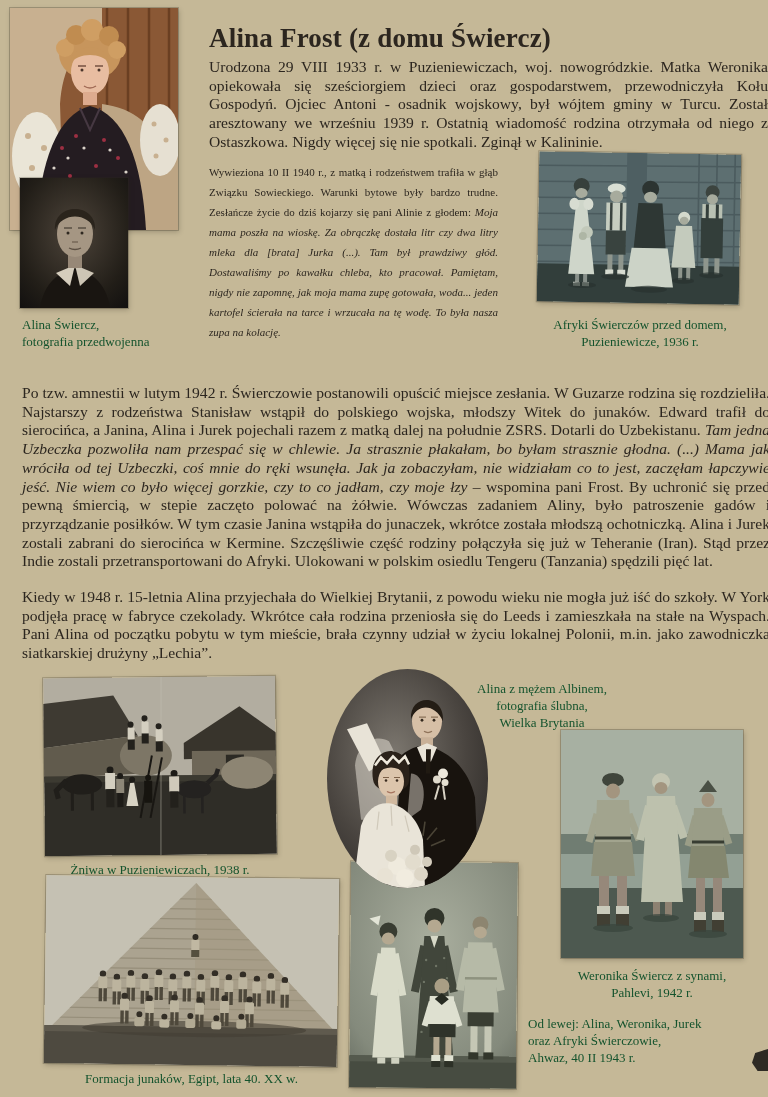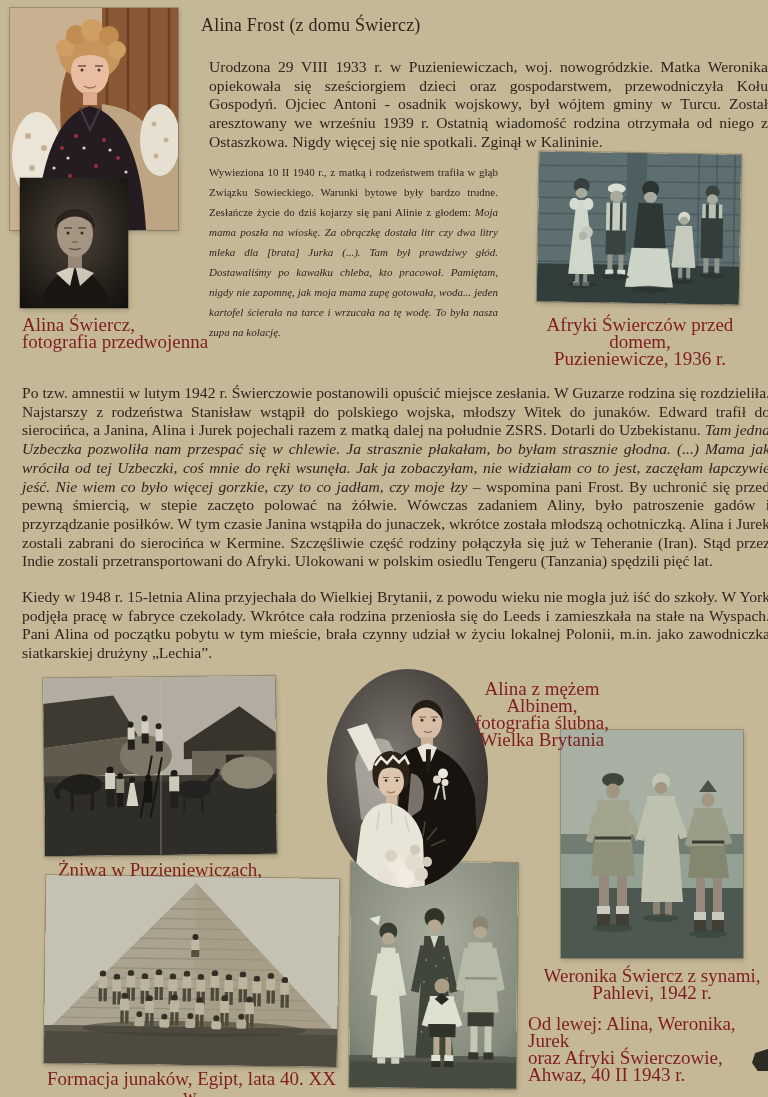--- a/index.html
+++ b/index.html
@@ -3,24 +3,24 @@
 <meta charset="utf-8">
 <title>Alina Frost (z domu Świercz)</title>
 <style>
   html,body{margin:0;padding:0;background:#9b9078;}
   .page{
     position:relative;width:768px;height:1097px;margin:0 auto;
     background:#c5b897;color:#2c261f;overflow:hidden;
     font-family:"Liberation Serif","DejaVu Serif",serif;
   }
   .abs{position:absolute;}
-  .title{font-size:18px;font-weight:normal;letter-spacing:.2px;margin:4px;}
+  .title{font-size:27px;font-weight:bold;letter-spacing:.2px;margin:12px;}
   .body-text{font-size:15.6px;line-height:18.7px;text-align:justify;margin:12px;}
   .body-text i{font-style:italic;}
-  .caption{font-size:19px;line-height:17px;color:#7f1d1d;}
+  .caption{font-size:13px;line-height:17px;color:#14532d;}
   .t-center{text-align:center;}
   .cap-line{display:block;}
   .photo{position:absolute;overflow:hidden;box-shadow:0 0 0 1px rgba(45,38,28,.25),1px 2px 5px rgba(40,34,24,.25);}
   .photo svg{display:block;width:100%;height:100%;}
   .oval{box-shadow:none;overflow:visible;}
   .corner-scrap{background:#2e2a24;clip-path:polygon(100% 0%,20% 18%,0% 62%,35% 100%,100% 100%);}
 </style>
 </head>
 <body>
 

